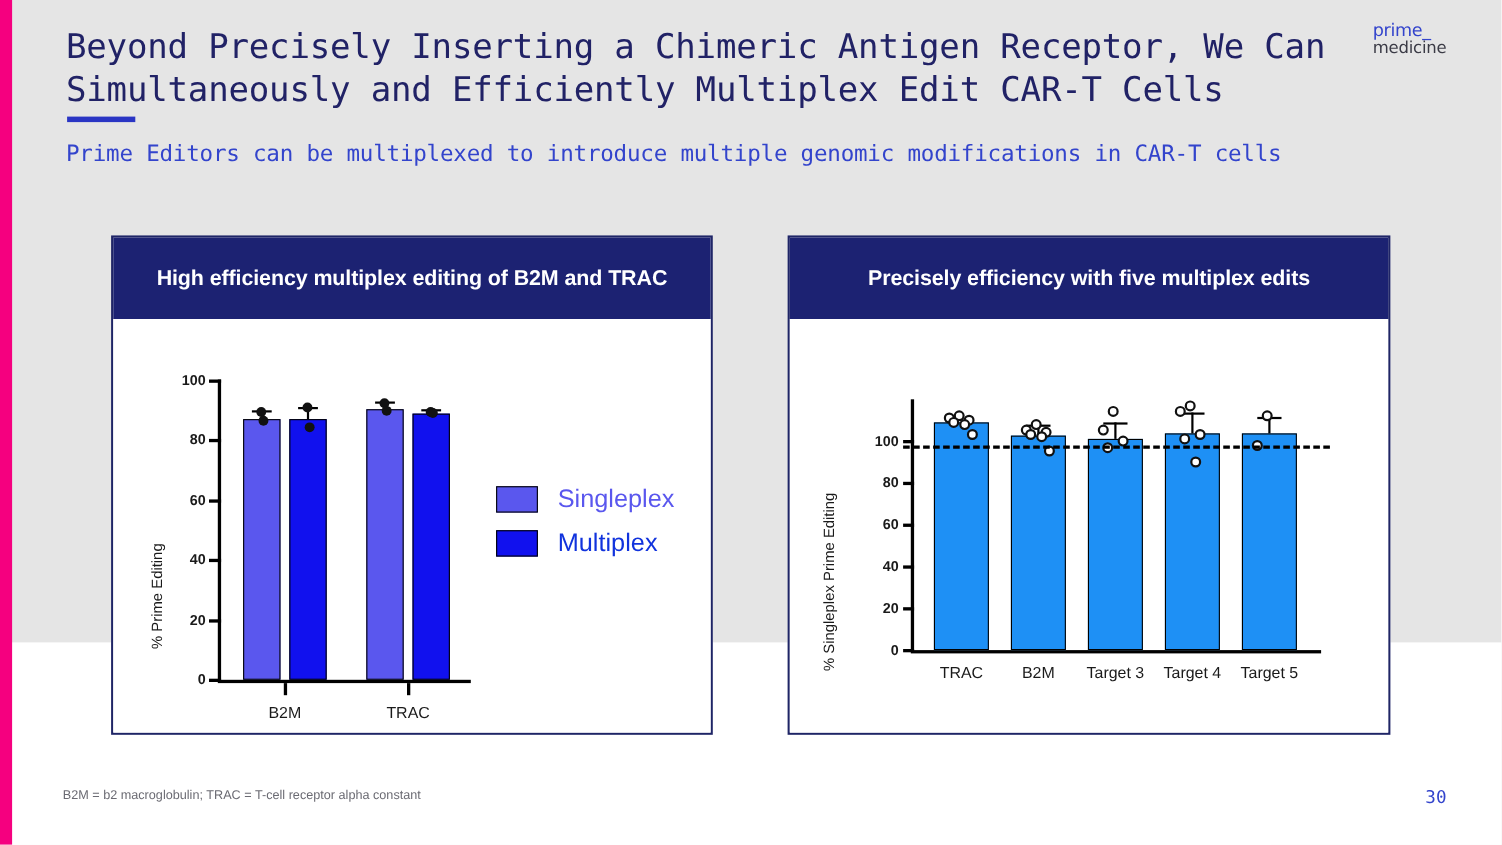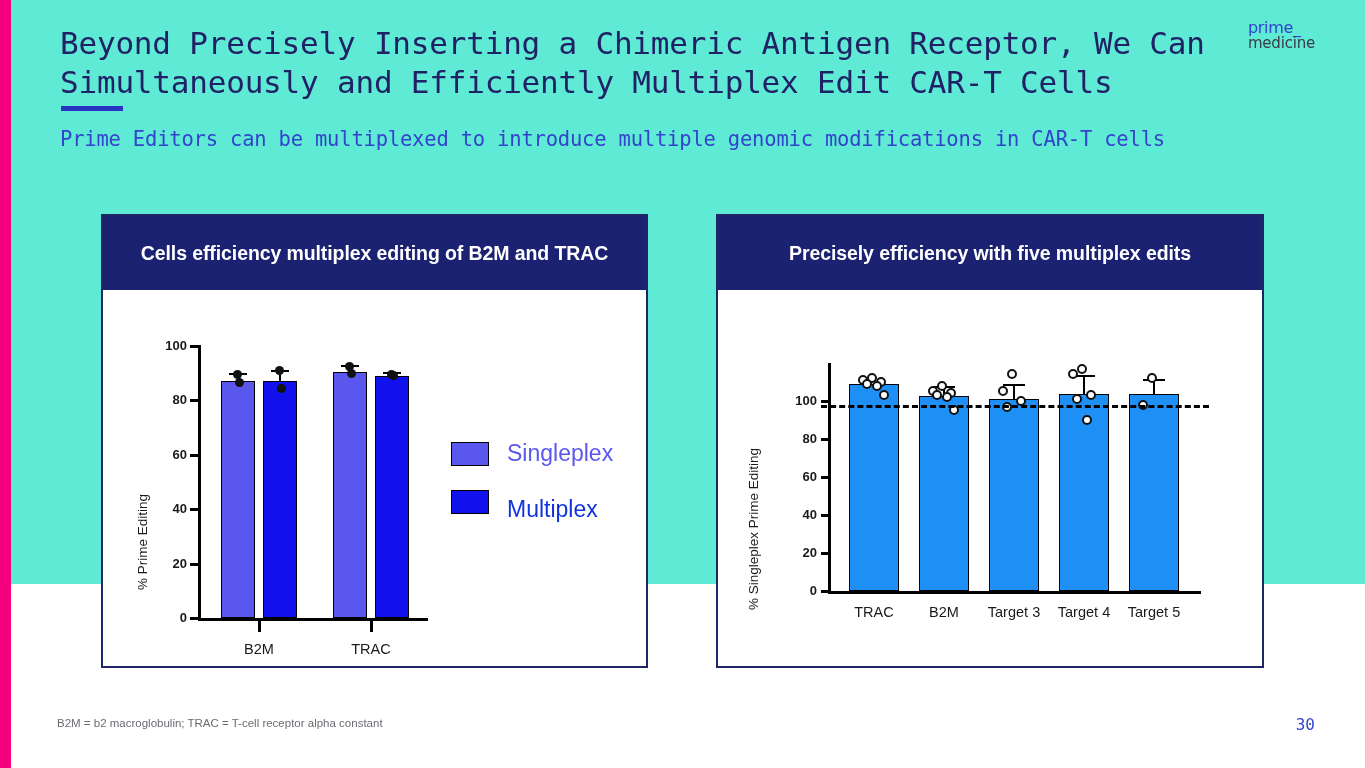--- a/index.html
+++ b/index.html
@@ -2,21 +2,21 @@
 <html><head>
 <meta charset="utf-8">
 <style>
   * { box-sizing: border-box; margin: 0; padding: 0; }
   html, body {
     width: 1365px; height: 768px;
     background: #ffffff;
     font-family: "Liberation Sans", sans-serif;
     overflow: hidden;
   }
-  #slide { position: relative; width: 1365px; height: 584px; background: #5eead4; }
+  #slide { position: relative; width: 1365px; height: 584px; background: #e5e5e5; }
 
   .accent-bar {
     position: absolute; left: 0; top: 0; width: 11px; height: 768px;
     background: #F5007F;
   }
 
   
   .title {
     position: absolute; left: 60px; top: 24px; width: 1180px;
     font-family: "DejaVu Sans Mono", monospace;
@@ -121,21 +121,21 @@
   <div class="title">Beyond Precisely Inserting a Chimeric Antigen Receptor, We Can Simultaneously and Efficiently Multiplex Edit CAR-T Cells</div>
   <div class="title-underline"></div>
   <div class="subtitle">Prime Editors can be multiplexed to introduce multiple genomic modifications in CAR-T cells</div>
 
   <div class="logo">
     <div class="logo-main">prime_</div>
     <div class="logo-sub">medicine</div>
   </div>
 
   <div class="panel" id="panel-left">
-    <div class="panel-header">Cells efficiency multiplex editing of B2M and TRAC</div>
+    <div class="panel-header">High efficiency multiplex editing of B2M and TRAC</div>
     <div class="panel-body">
 
       <div class="plot" id="plot-left" style="left:0; top:0; right:0; bottom:0;">
 
         <div class="axis-title" style="left:32px; top:300px;">% Prime Editing</div>
 
         <div class="axis-line" style="left:95px; top:55px; width:3px; height:273px;"></div>
         <div class="axis-line" style="left:95px; top:328px; width:230px; height:3px;"></div>
 
         <div id="left-yticks">
@@ -182,21 +182,21 @@
           </div>
       </div>
 
       <div class="legend" style="left:348px; top:150px; width:190px; height:90px;">
         <div class="legend-row" style="top:0; left:0;">
           <div class="legend-swatch" style="background:#5A57EE;"></div>
           <div class="legend-label" style="color:#5A57EE;">Singleplex</div>
         </div>
         <div class="legend-row" style="top:40px; left:0;">
           <div class="legend-swatch" style="background:#1111EE;"></div>
-          <div class="legend-label" style="color:#1133DD;margin-top:16px;">Multiplex</div>
+          <div class="legend-label" style="color:#1133DD;">Multiplex</div>
         </div>
       </div>
     </div>
   </div>
 
   <div class="panel" id="panel-right">
     <div class="panel-header">Precisely efficiency with five multiplex edits</div>
     <div class="panel-body">
 
       <div class="plot" id="plot-right" style="left:0; top:0; right:0; bottom:0;">

